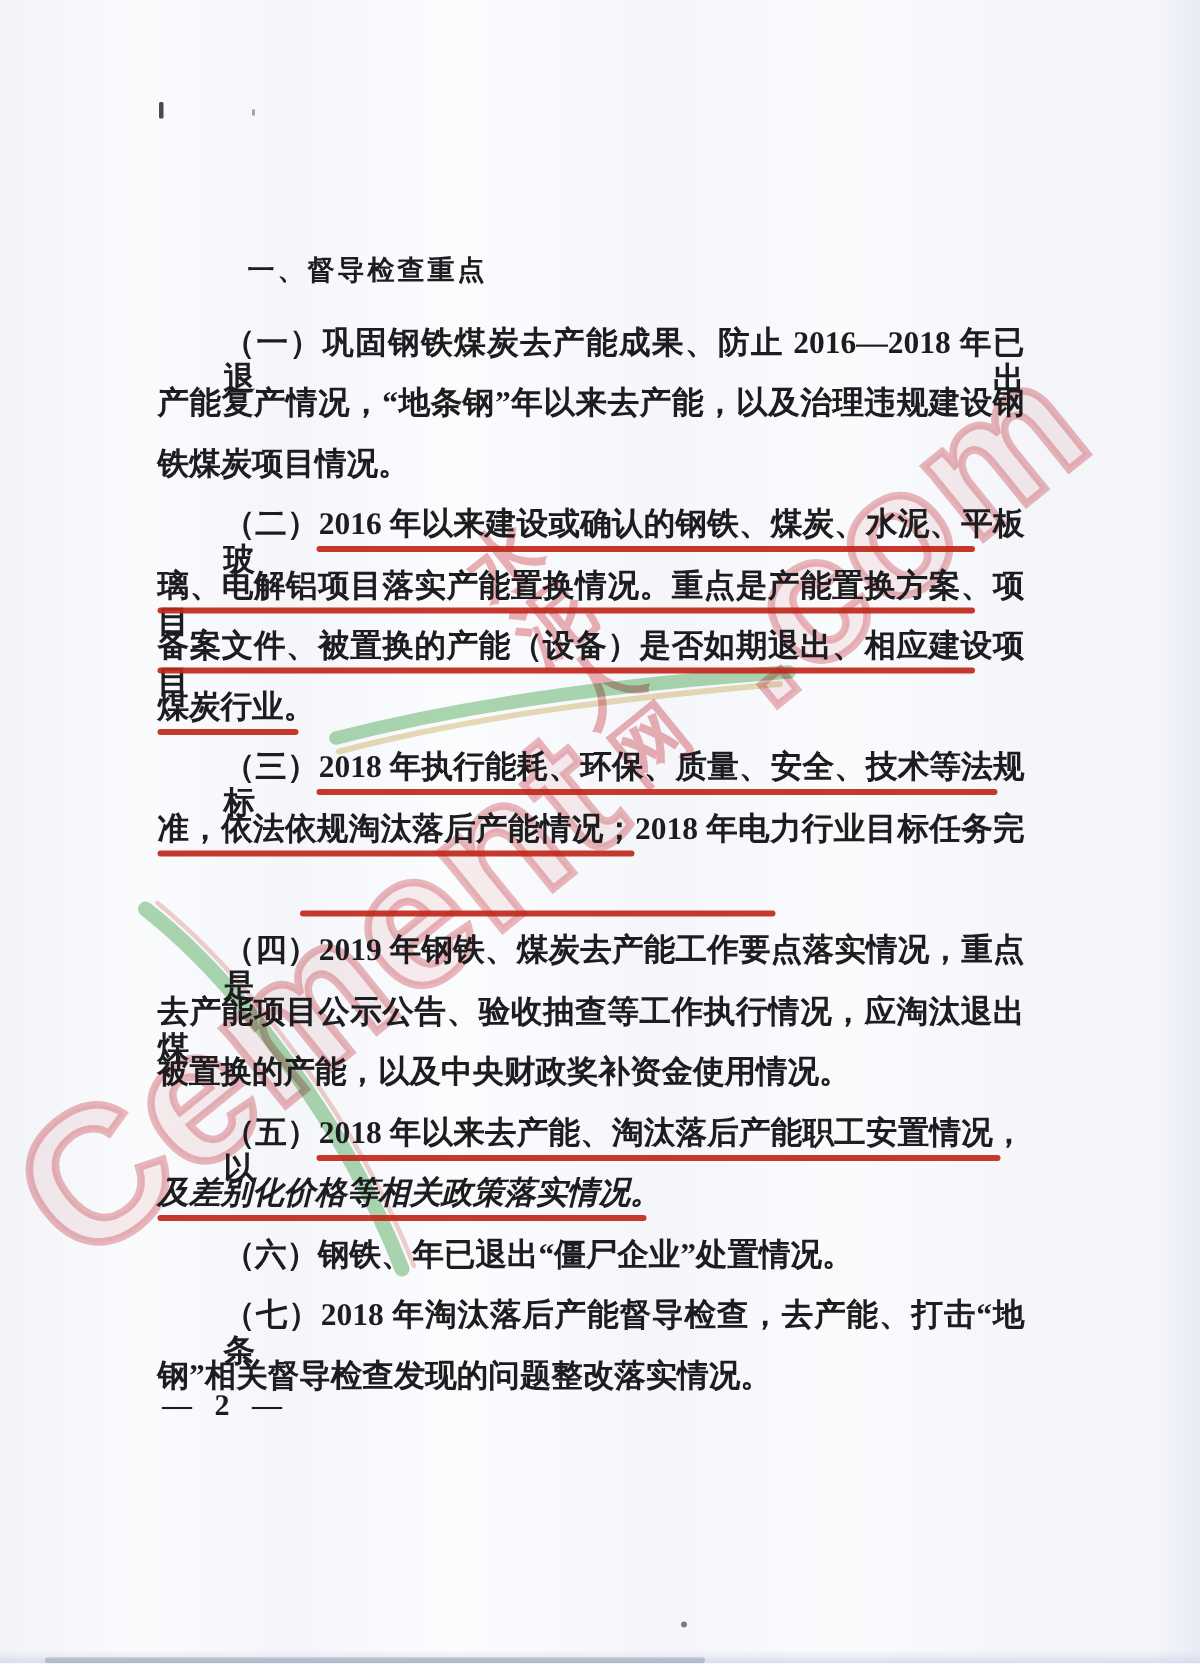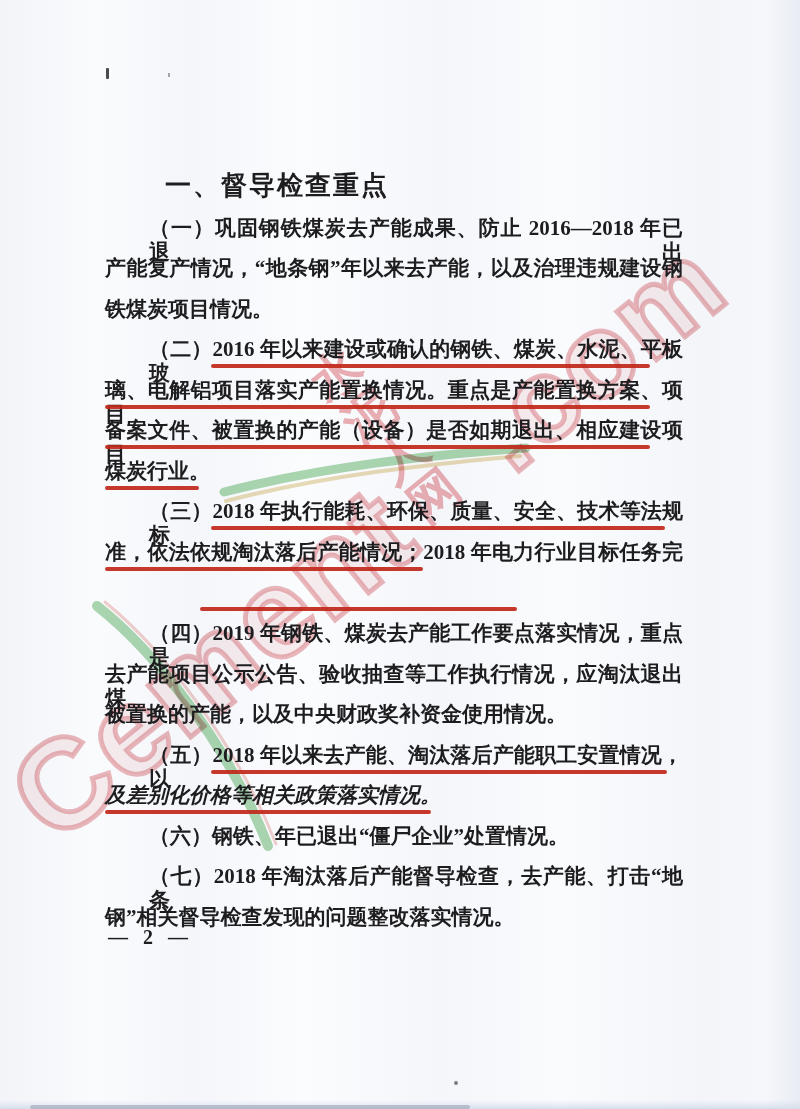--- a/index.html
+++ b/index.html
@@ -11,21 +11,21 @@
         background:linear-gradient(90deg,rgba(203,210,226,0),rgba(203,210,226,.32));}
   .bottom-band{position:absolute;left:0;bottom:0;width:100%;height:9px;
         background:linear-gradient(180deg,rgba(216,223,238,0),rgba(210,218,234,.85));}
   .bottom-smudge{position:absolute;left:30px;bottom:0;width:55%;height:4px;
         background:rgba(130,140,160,.45);border-radius:2px;}
 
   
   .content{position:absolute;left:105px;top:168px;width:578px;height:820px;
            color:var(--c-ink,#1d1d20);}
   .doc-heading{position:absolute;left:60px;top:0;font-family:"Liberation Sans",sans-serif;
-           font-weight:bold;font-size:26px;letter-spacing:2px;white-space:nowrap;}
+           font-weight:bold;font-size:18px;letter-spacing:2px;white-space:nowrap;}
   .line{position:absolute;left:0;width:578px;box-sizing:border-box;
         font-size:21px;line-height:24px;font-weight:bold;white-space:nowrap;
         text-align:left;}
   .line.just{white-space:normal;text-align:justify;text-align-last:justify;
         text-justify:inter-character;word-break:break-all;}
   .line.indent{padding-left:44px;}
   .uline{position:absolute;top:27px;height:4px;border-radius:2px;
         background:var(--c-underline,#c1271a);opacity:.92;}
   .page-number{position:absolute;left:3px;top:758px;font-size:20px;font-weight:bold;
         letter-spacing:5px;white-space:nowrap;}

